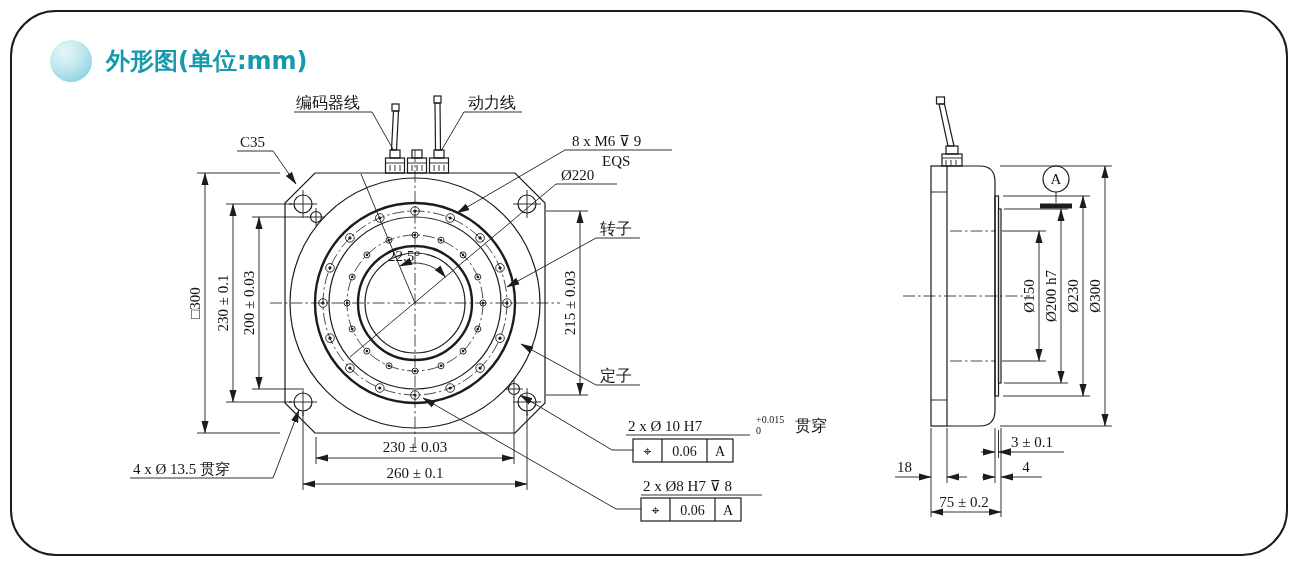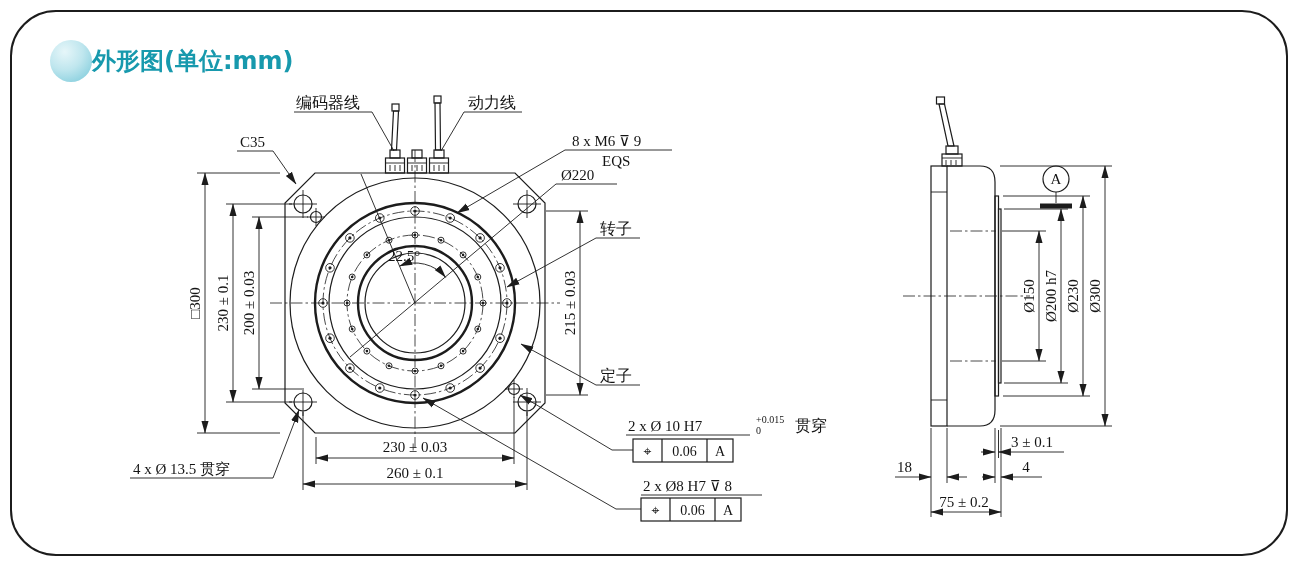--- a/index.html
+++ b/index.html
@@ -1,19 +1,19 @@
 <!DOCTYPE html>
 <html><head>
 <meta charset="utf-8">
 <style>
   html,body{margin:0;padding:0;background:#fff;}
   body{width:1298px;height:566px;position:relative;font-family:"Liberation Sans",sans-serif;}
   .panel{position:absolute;left:10px;top:10px;width:1274px;height:542px;
          border:2.5px solid #1c1c1c;border-radius:46px;background:#fff;}
-  .title-row{position:absolute;left:50px;top:40px;display:flex;align-items:center;z-index:5;}
+  .title-row{position:absolute;left:50px;top:40px;display:flex;align-items:center;gap:14px;z-index:5;}
   .sphere{width:42px;height:42px;border-radius:50%;
           background:radial-gradient(circle at 35% 28%, #e6f6f9 0%, #bfe6ee 45%, #8fd2e0 80%, #7cc8d8 100%);}
   .title-text{font-size:24px;font-weight:bold;color:#1799ad;
               font-family:"DejaVu Sans","Liberation Sans",sans-serif;}
   svg{position:absolute;left:0;top:0;}
   .ln{stroke:#1c1c1c;fill:none;stroke-width:1.2;}
   .tk{stroke:#1c1c1c;fill:none;stroke-width:2.4;}
   .tn{stroke:#1c1c1c;fill:none;stroke-width:0.9;}
   .cl{stroke:#1c1c1c;fill:none;stroke-width:0.8;stroke-dasharray:12 3 2.5 3;}
   .dm{stroke:#1c1c1c;fill:none;stroke-width:0.9;}

